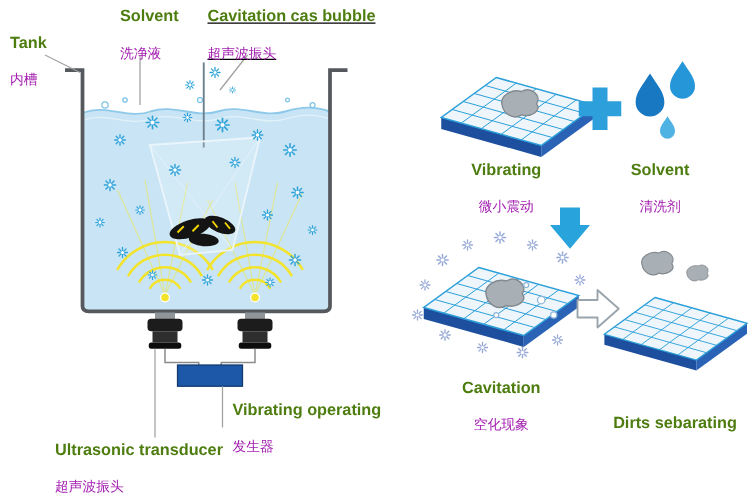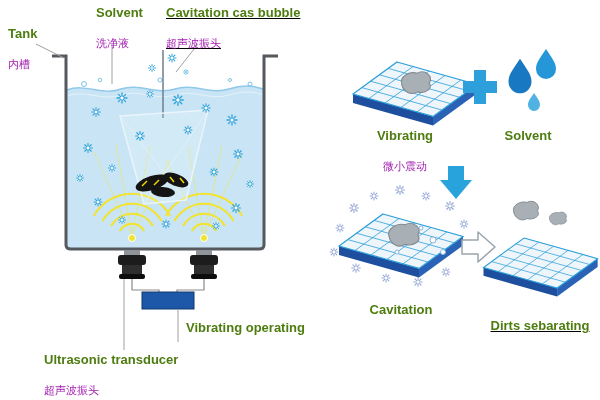--- a/index.html
+++ b/index.html
@@ -219,37 +219,40 @@
     <div class="zh">洗净液</div>
   </div>
 
   <div class="label" style="left:166px;top:5px;text-decoration:underline;">
     <div class="en">Cavitation cas bubble</div>
     <div class="zh">超声波振头</div>
   </div>
 
   <div class="label" style="left:186px;top:320px;">
     <div class="en">Vibrating operating</div>
+    <div class="zh">发生器</div>
   </div>
 
   <div class="label center" style="left:355px;top:128px;width:100px;">
     <div class="en">Vibrating</div>
     <div class="zh">微小震动</div>
   </div>
 
   <div class="label" style="left:44px;top:352px;">
     <div class="en">Ultrasonic transducer</div>
     <div class="zh">超声波振头</div>
   </div>
 
   <div class="label center" style="left:478px;top:128px;width:100px;">
     <div class="en">Solvent</div>
+    <div class="zh">清洗剂</div>
   </div>
 
   <div class="label center" style="left:351px;top:302px;width:100px;">
     <div class="en">Cavitation</div>
-  </div>
-
-  <div class="label center" style="left:485px;top:318px;width:110px;text-decoration:underline;">
+    <div class="zh">空化现象</div>
+  </div>
+
+  <div class="label center" style="left:485px;top:330px;width:110px;">
     <div class="en">Dirts sebarating</div>
   </div>
 
 </div>
 
 </body></html>

